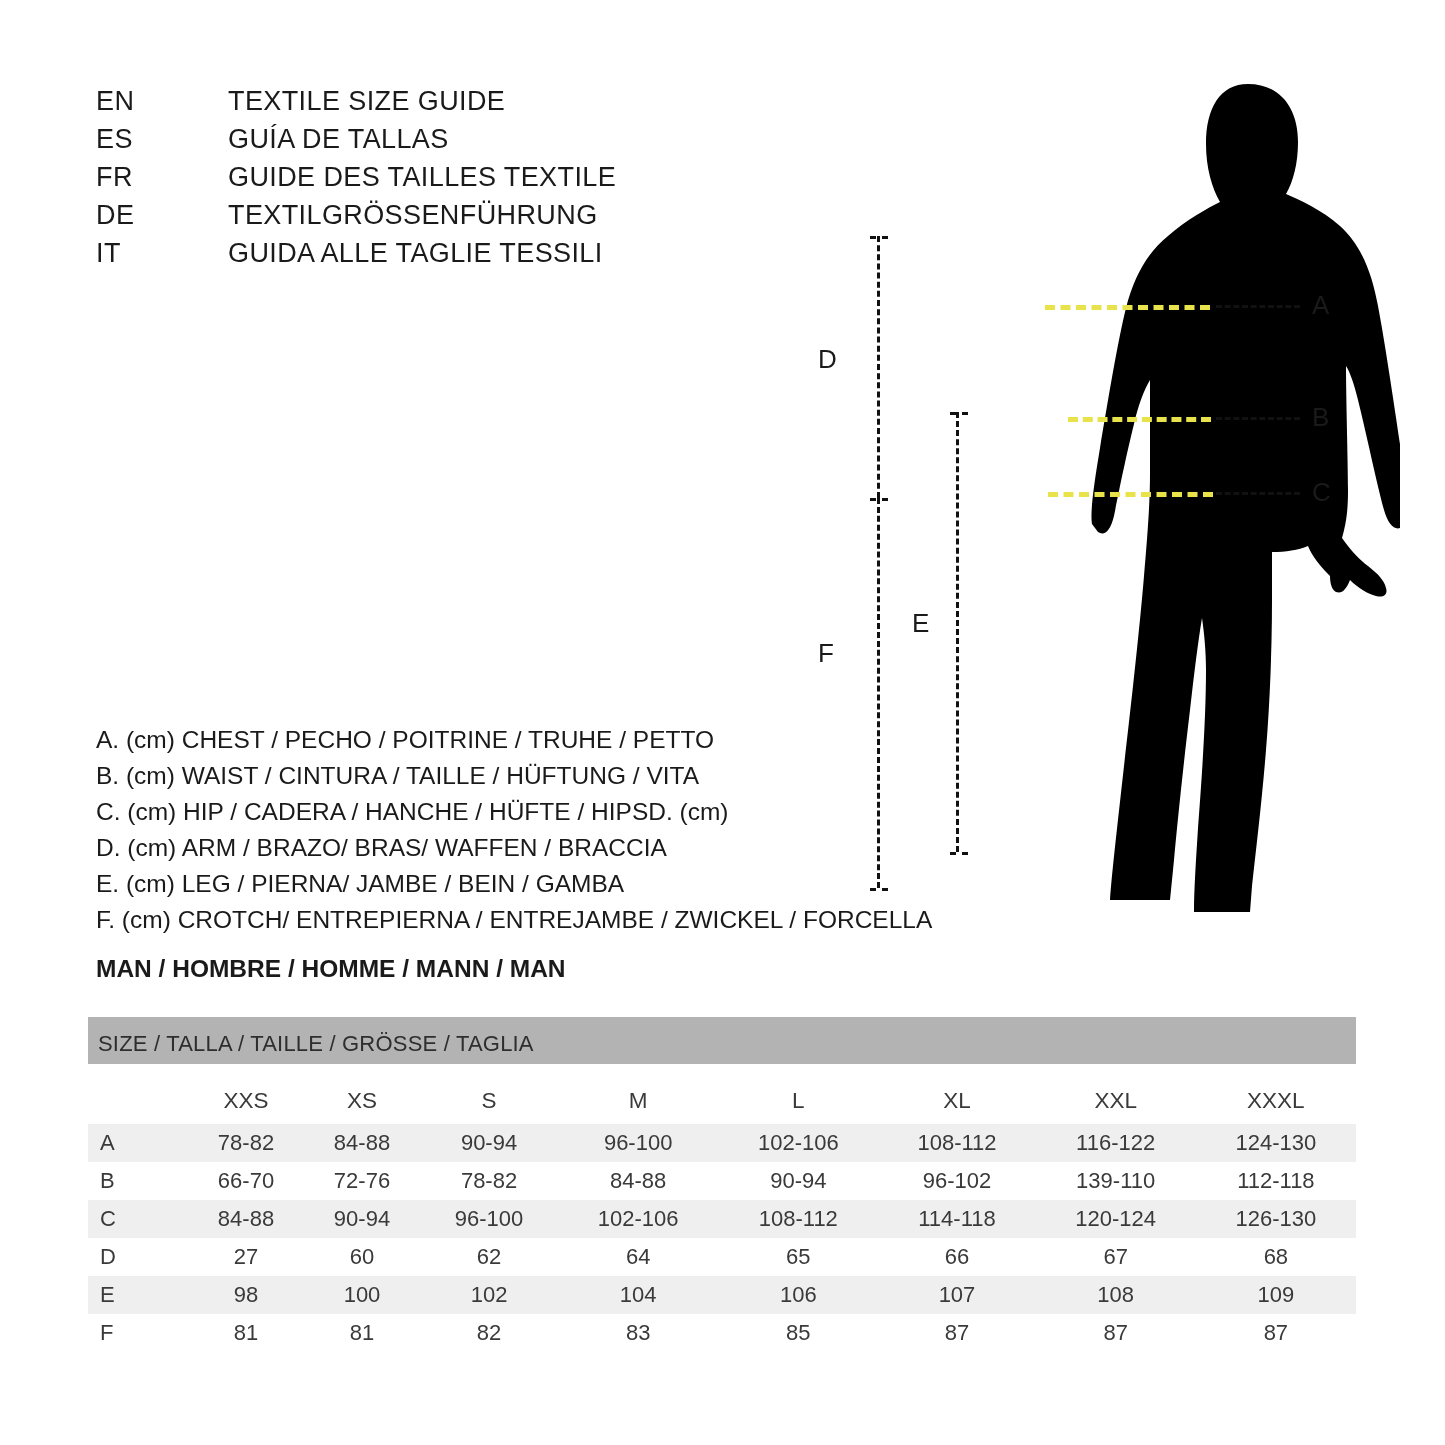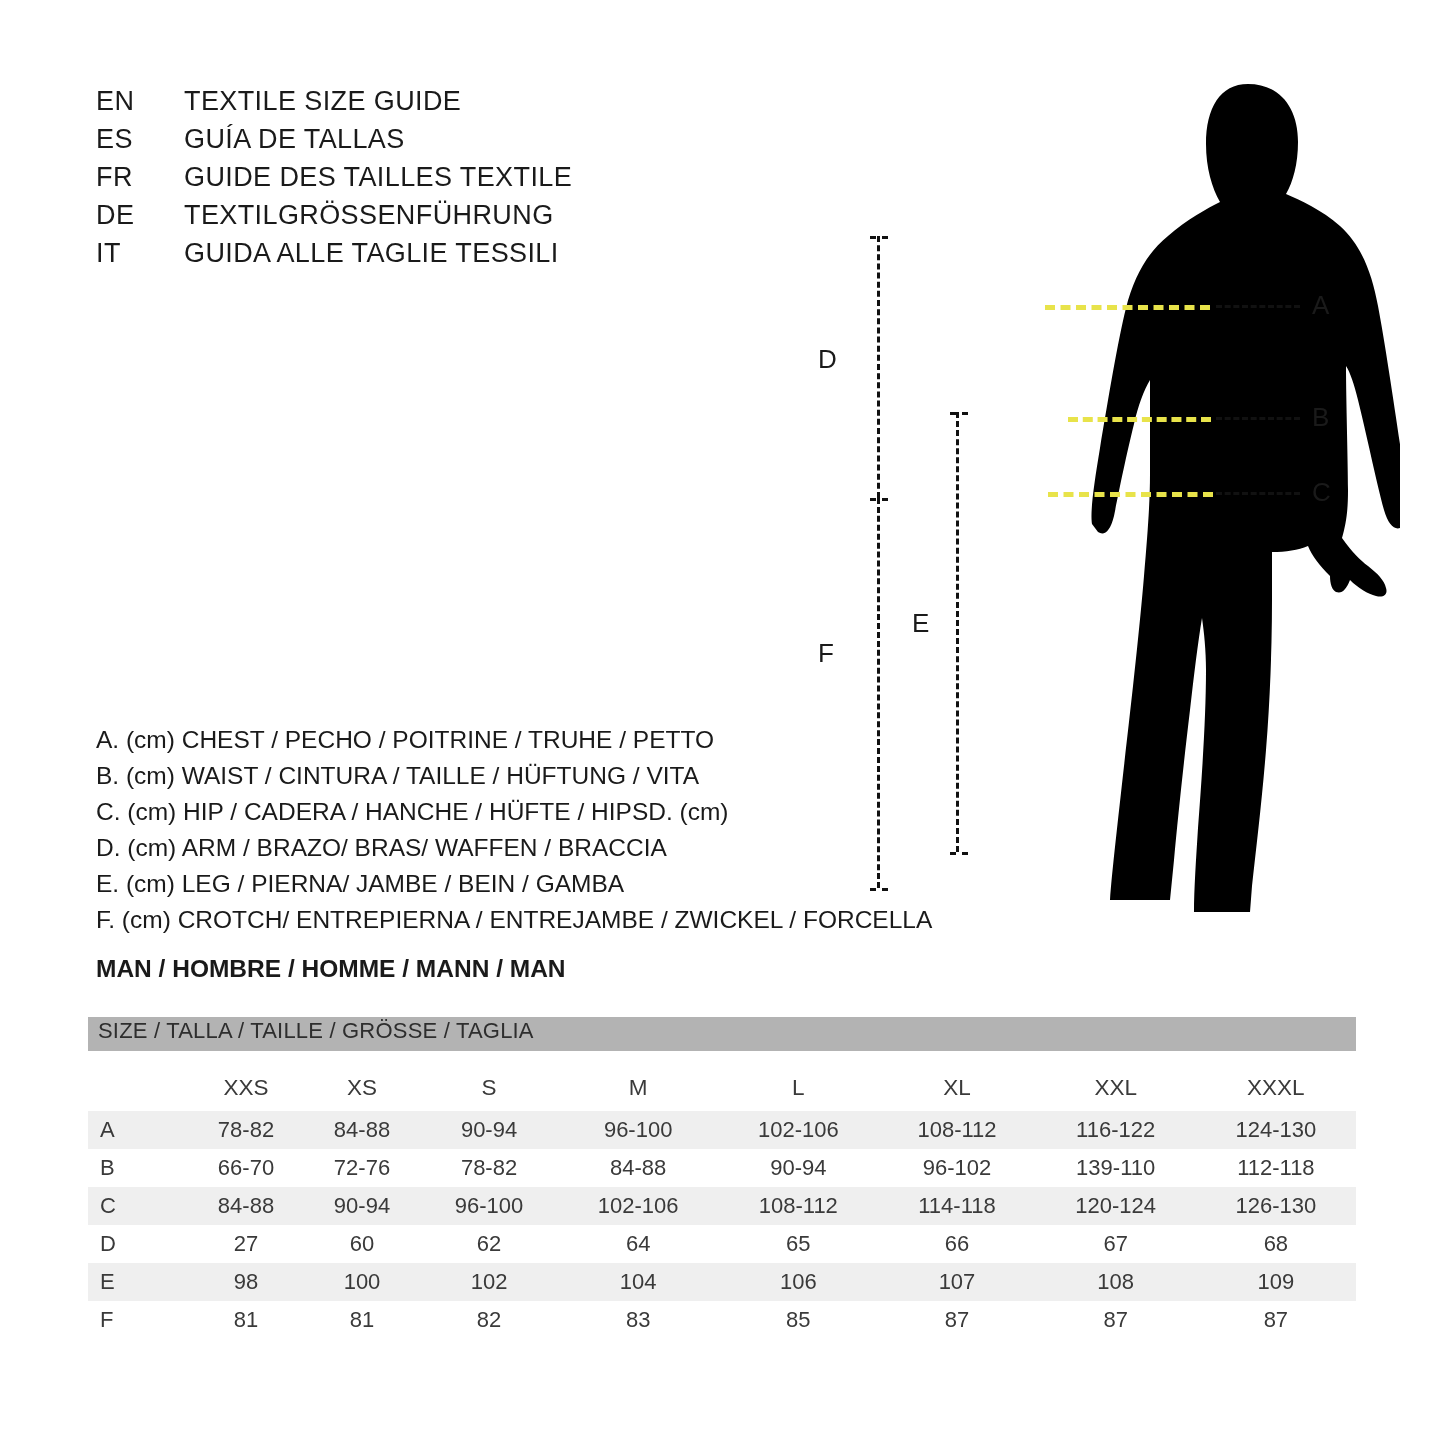--- a/index.html
+++ b/index.html
@@ -23,20 +23,21 @@
     top: 86px;
     width: 640px;
   }
   .title-row {
     display: flex;
     align-items: baseline;
     height: 38px;
     font-size: 27px;
     letter-spacing: 0.4px;
     color: #1a1a1a;
+    gap: 44px;
   }
   .title-lang {
     width: 88px;
     flex: 0 0 88px;
   }
   .title-text {
     white-space: nowrap;
   }
 
   
@@ -73,21 +74,21 @@
     border-collapse: collapse;
     width: 100%;
     font-size: 22px;
     color: #3a3a3a;
   }
   table.sizes .hdr-band td {
     background: #b3b3b3;
     color: #2e2e2e;
     font-size: 22px;
     text-align: left;
-    padding: 1px 0 7px 10px;
+    padding: 14px 0 7px 10px;
     letter-spacing: 0.2px;
   }
   table.sizes td {
     padding: 6px 4px;
     text-align: center;
   }
   table.sizes td.rowlab {
     width: 84px;
     text-align: left;
     padding-left: 12px;

